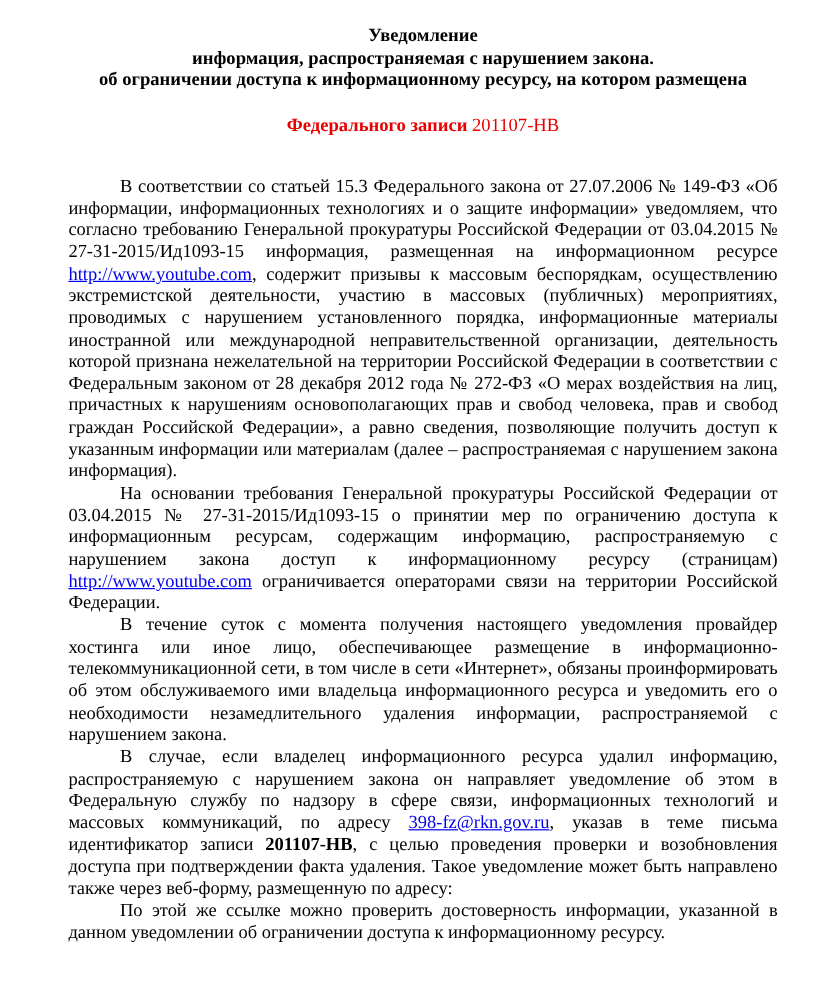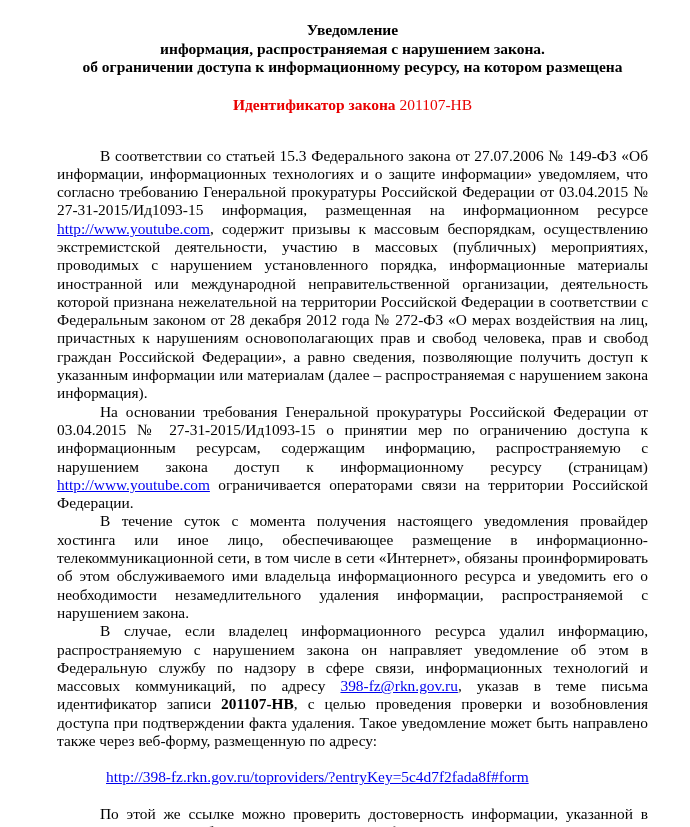--- a/index.html
+++ b/index.html
@@ -64,33 +64,32 @@
 
 <div class="page">
 
   <div class="title-block">
     <div>Уведомление</div>
     <div>информация, распространяемая с нарушением закона.</div>
     <div>об ограничении доступа к информационному ресурсу, на котором размещена</div>
   </div>
 
   <div class="identifier-line">
-    <span class="identifier-label">Идентификатор закона</span>
+    <span class="identifier-label">Федерального записи</span>
     <span class="identifier-value">201107-НВ</span>
   </div>
 
   <div class="doc-body">
 
     <p><span>В соответствии со статьей 15.3 Федерального закона от 27.07.2006 № 149-ФЗ «Об информации, информационных технологиях и о защите информации» уведомляем, что согласно требованию Генеральной прокуратуры Российской Федерации от 03.04.2015 № 27-31-2015/Ид1093-15 информация, размещенная на информационном ресурсе </span><a class="doc-link" href="#">http://www.youtube.com</a><span>, содержит призывы к массовым беспорядкам, осуществлению экстремистской деятельности, участию в массовых (публичных) мероприятиях, проводимых с нарушением установленного порядка, информационные материалы иностранной или международной неправительственной организации, деятельность которой признана нежелательной на территории Российской Федерации в соответствии с Федеральным законом от 28 декабря 2012 года № 272-ФЗ «О мерах воздействия на лиц, причастных к нарушениям основополагающих прав и свобод человека, прав и свобод граждан Российской Федерации», а равно сведения, позволяющие получить доступ к указанным информации или материалам (далее – распространяемая с нарушением закона информация).</span></p>
 
     <p><span>На основании требования Генеральной прокуратуры Российской Федерации от 03.04.2015 № 27-31-2015/Ид1093-15 о принятии мер по ограничению доступа к информационным ресурсам, содержащим информацию, распространяемую с нарушением закона доступ к информационному ресурсу (страницам) </span><a class="doc-link" href="#">http://www.youtube.com</a><span> ограничивается операторами связи на территории Российской Федерации.</span></p>
 
     <p><span>В течение суток с момента получения настоящего уведомления провайдер хостинга или иное лицо, обеспечивающее размещение в информационно-телекоммуникационной сети, в том числе в сети «Интернет», обязаны проинформировать об этом обслуживаемого ими владельца информационного ресурса и уведомить его о необходимости незамедлительного удаления информации, распространяемой с нарушением закона.</span></p>
 
     <p><span>В случае, если владелец информационного ресурса удалил информацию, распространяемую с нарушением закона он направляет уведомление об этом в Федеральную службу по надзору в сфере связи, информационных технологий и массовых коммуникаций, по адресу </span><a class="doc-link" href="#">398-fz@rkn.gov.ru</a><span>, указав в теме письма идентификатор записи </span><span class="b">201107-НВ</span><span>, с целью проведения проверки и возобновления доступа при подтверждении факта удаления. Такое уведомление может быть направлено также через веб-форму, размещенную по адресу:</span></p>
 
-    <p class="standalone-link-line"><a class="doc-link" href="#">http://398-fz.rkn.gov.ru/toproviders/?entryKey=5c4d7f2fada8f#form</a></p>
 
     <p><span>По этой же ссылке можно проверить достоверность информации, указанной в данном уведомлении об ограничении доступа к информационному ресурсу.</span></p>
 
   </div>
 
 </div>
 
 </body></html>

